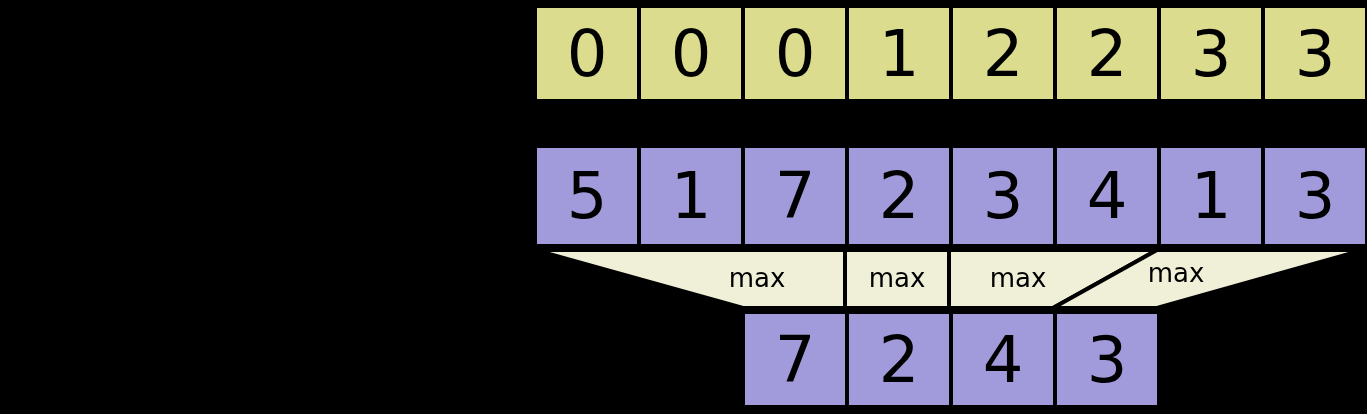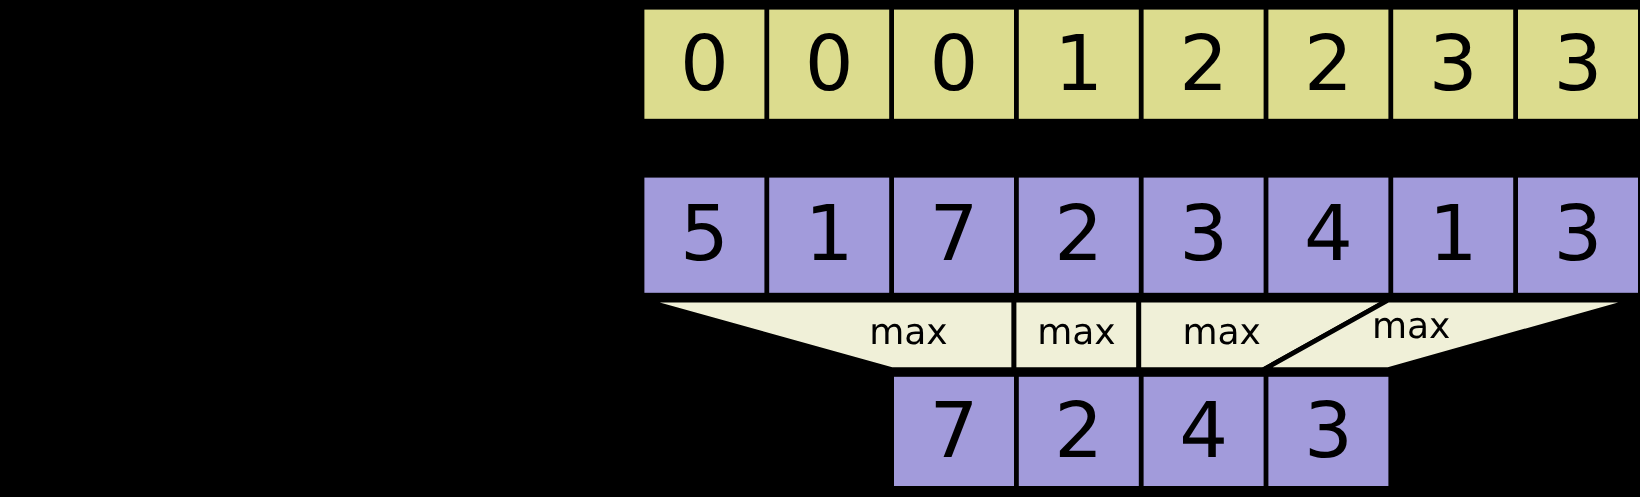--- a/index.html
+++ b/index.html
@@ -51,21 +51,21 @@
     width: 1367px; height: 414px;
   }
   .funnel-svg polygon {
     fill: var(--funnel-cream);
     stroke: var(--line-black);
     stroke-width: 4;
   }
   .max-label {
     position: absolute;
     transform: translate(-50%, -50%);
-    font-size: 30px;
+    font-size: 26px;
     line-height: 1;
     color: var(--digit-black);
     white-space: nowrap;
   }
   .max-1 { left: 757px;  top: 278px; }
   .max-2 { left: 897px;  top: 278px; }
   .max-3 { left: 1018px; top: 278px; }
   .max-4 { left: 1176px; top: 273px; }
 </style>
 </head>

